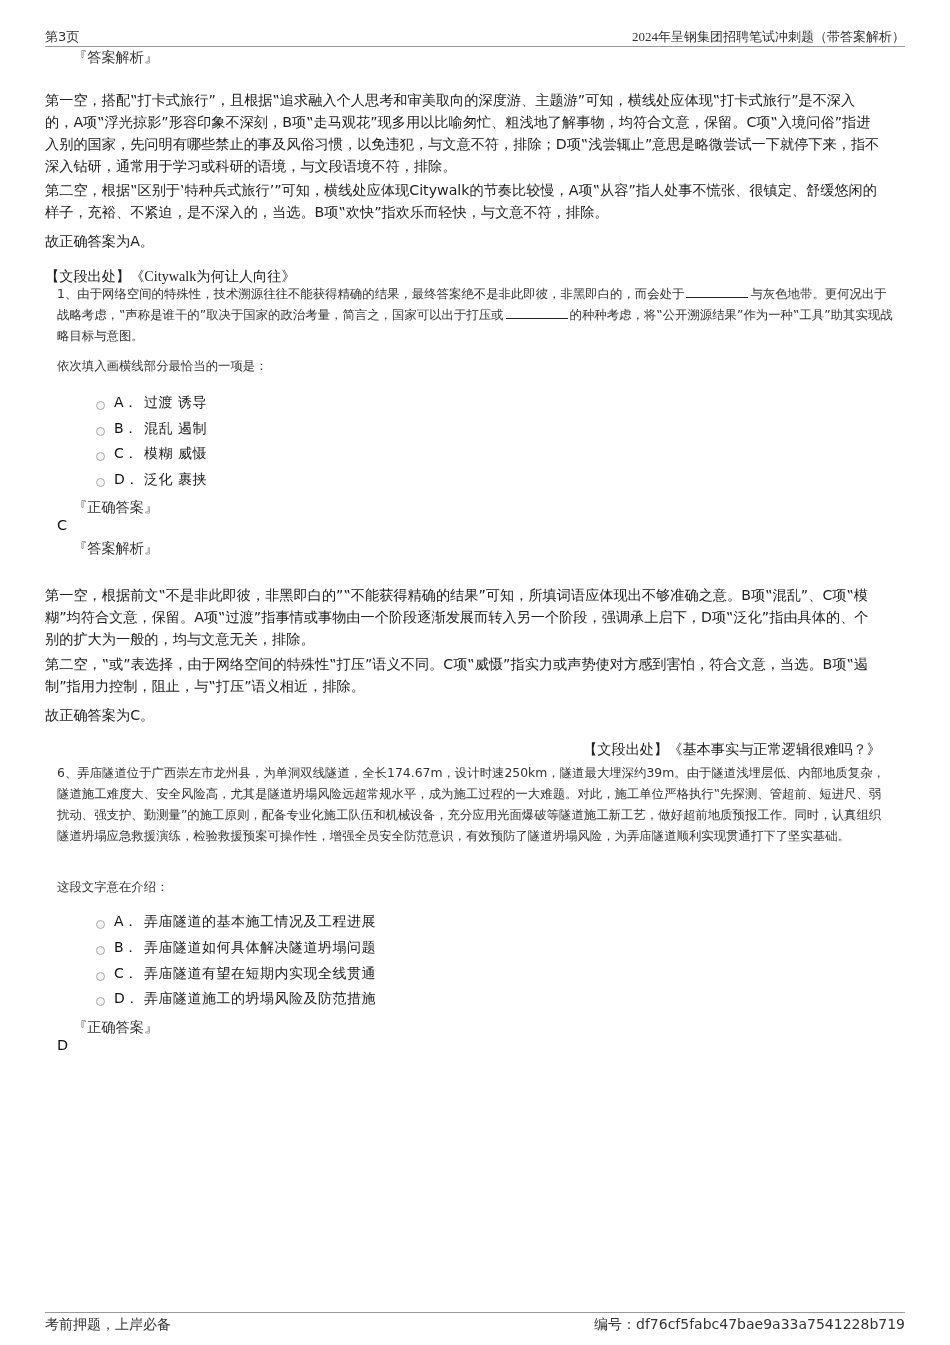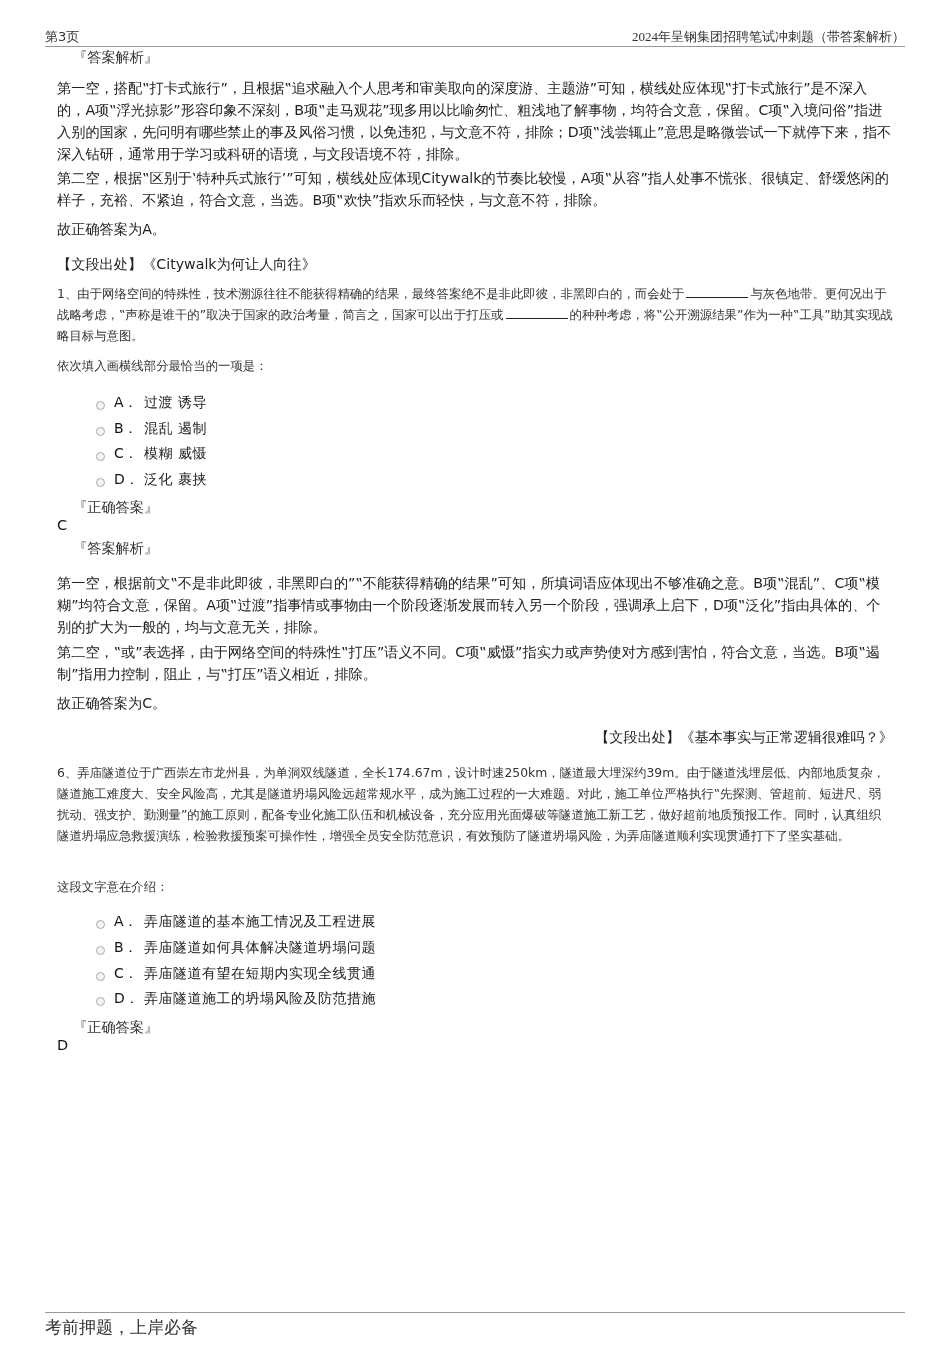--- a/index.html
+++ b/index.html
@@ -3,46 +3,46 @@
 <meta charset="utf-8">
 <style>
   html, body { margin: 0; padding: 0; background: #ffffff; }
   body { width: 950px; height: 1345px; position: relative; overflow: hidden;
          font-family: "DejaVu Sans", "Liberation Sans", sans-serif; color: #333; }
   .page-header { position: absolute; left: 45px; right: 45px; top: 13px; height: 20px;
                  border-bottom: 1px solid #999; font-size: 13px; color: #333; margin-top: 13px; }
   .page-header .left { position: absolute; left: 0; top: 2px; }
   .page-header .right { position: absolute; right: 0; top: 2px; font-family: Liberation Serif, serif; }
   .page-footer { position: absolute; left: 45px; right: 45px; top: 1312px; height: 22px;
-                 border-top: 1px solid #999; font-size: 17px; color: #333; }
+                 border-top: 1px solid #999; font-size: 14px; color: #333; }
   .page-footer .left { position: absolute; left: 0; top: 3px; }
   .page-footer .right { position: absolute; right: 0; top: 3px; }
-  .block { position: absolute; left: 57px; width: 836px; font-size: 14.2px; line-height: 22px; color: #222; }
+  .block { position: absolute; left: 45px; width: 836px; font-size: 14.2px; line-height: 22px; color: #222; margin-top: 12px; }
   .small { position: absolute; left: 57px; width: 836px; font-size: 12.4px; line-height: 21px; color: #333; }
   .label { position: absolute; left: 58px; font-size: 14.2px; color: #333; margin-left: 15px; }
   .answer { position: absolute; left: 57px; font-size: 14.5px; color: #111; }
   .blank { display: inline-block; width: 62px; border-bottom: 1px solid #222; height: 12px; vertical-align: baseline; margin: 0 2px; }
   .opt { position: absolute; left: 96px; font-size: 14px; color: #222; display: flex; align-items: center; height: 22px; }
   .radio { width: 9px; height: 9px; border-radius: 50%; border: 1px solid #aaa; background: #f4f4f4; margin-right: 9px; margin-top: 5px; box-sizing: border-box; }
   .opt .letter { width: 30px; font-size: 14px; color: #111; }
   .opt .text { letter-spacing: 0.5px; }
 </style>
 </head>
 <body>
 
 <div class="page-header">
   <span class="left">第3页</span>
   <span class="right">2024年呈钢集团招聘笔试冲刺题（带答案解析）</span>
 </div>
 
 <div class="label" style="top:48px;">『答案解析』</div>
 <div class="block" style="top:77px;">第一空，搭配‟打卡式旅行”，且根据‟追求融入个人思考和审美取向的深度游、主题游”可知，横线处应体现‟打卡式旅行”是不深入的，A项‟浮光掠影”形容印象不深刻，B项‟走马观花”现多用以比喻匆忙、粗浅地了解事物，均符合文意，保留。C项‟入境问俗”指进入别的国家，先问明有哪些禁止的事及风俗习惯，以免违犯，与文意不符，排除；D项‟浅尝辄止”意思是略微尝试一下就停下来，指不深入钻研，通常用于学习或科研的语境，与文段语境不符，排除。</div>
-<div class="block" style="top:167px;">第二空，根据‟区别于‛特种兵式旅行’”可知，横线处应体现Citywalk的节奏比较慢，A项‟从容”指人处事不慌张、很镇定、舒缓悠闲的样子，充裕、不紧迫，符合文意，当选。B项‟欢快”指欢乐而轻快，与文意不符，排除。</div>
+<div class="block" style="top:167px;">第二空，根据‟区别于‛特种兵式旅行’”可知，横线处应体现Citywalk的节奏比较慢，A项‟从容”指人处事不慌张、很镇定、舒缓悠闲的样子，充裕、不紧迫，是不深入的，当选。B项‟欢快”指欢乐而轻快，与文意不符，排除。</div>
 <div class="block" style="top:218px;">故正确答案为A。</div>
-<div class="block" style="top:253px;">【文段出处】《Citywalk为何让人向往》</div>
+<div class="block" style="top:253px;font-family:Liberation Serif, serif;">【文段出处】《Citywalk为何让人向往》</div>
 
 <div class="small" style="top:283px;">
   <span>1、由于网络空间的特殊性，技术溯源往往不能获得精确的结果，最终答案绝不是非此即彼，非黑即白的，而会处于</span><span class="blank"></span><span>与灰色地带。更何况出于战略考虑，‟声称是谁干的”取决于国家的政治考量，简言之，国家可以出于打压或</span><span class="blank"></span><span>的种种考虑，将‟公开溯源结果”作为一种‟工具”助其实现战略目标与意图。</span>
 </div>
 <div class="small" style="top:355px;">依次填入画横线部分最恰当的一项是：</div>
 
 <div class="opt" style="top:392px;">
   <span class="radio"></span>
   <span class="letter">A．</span>
   <span class="text">过渡 诱导</span>
@@ -93,13 +93,14 @@
   <span class="radio"></span>
   <span class="letter">D．</span>
   <span class="text">弄庙隧道施工的坍塌风险及防范措施</span>
 </div>
 
 <div class="label" style="top:1018px;">『正确答案』</div>
 <div class="answer" style="top:1037px;">D</div>
 
 <div class="page-footer">
   <span class="left">考前押题，上岸必备</span>
+  <span class="right">编号：df76cf5fabc47bae9a33a7541228b719</span>
 </div>
 
 </body></html>

